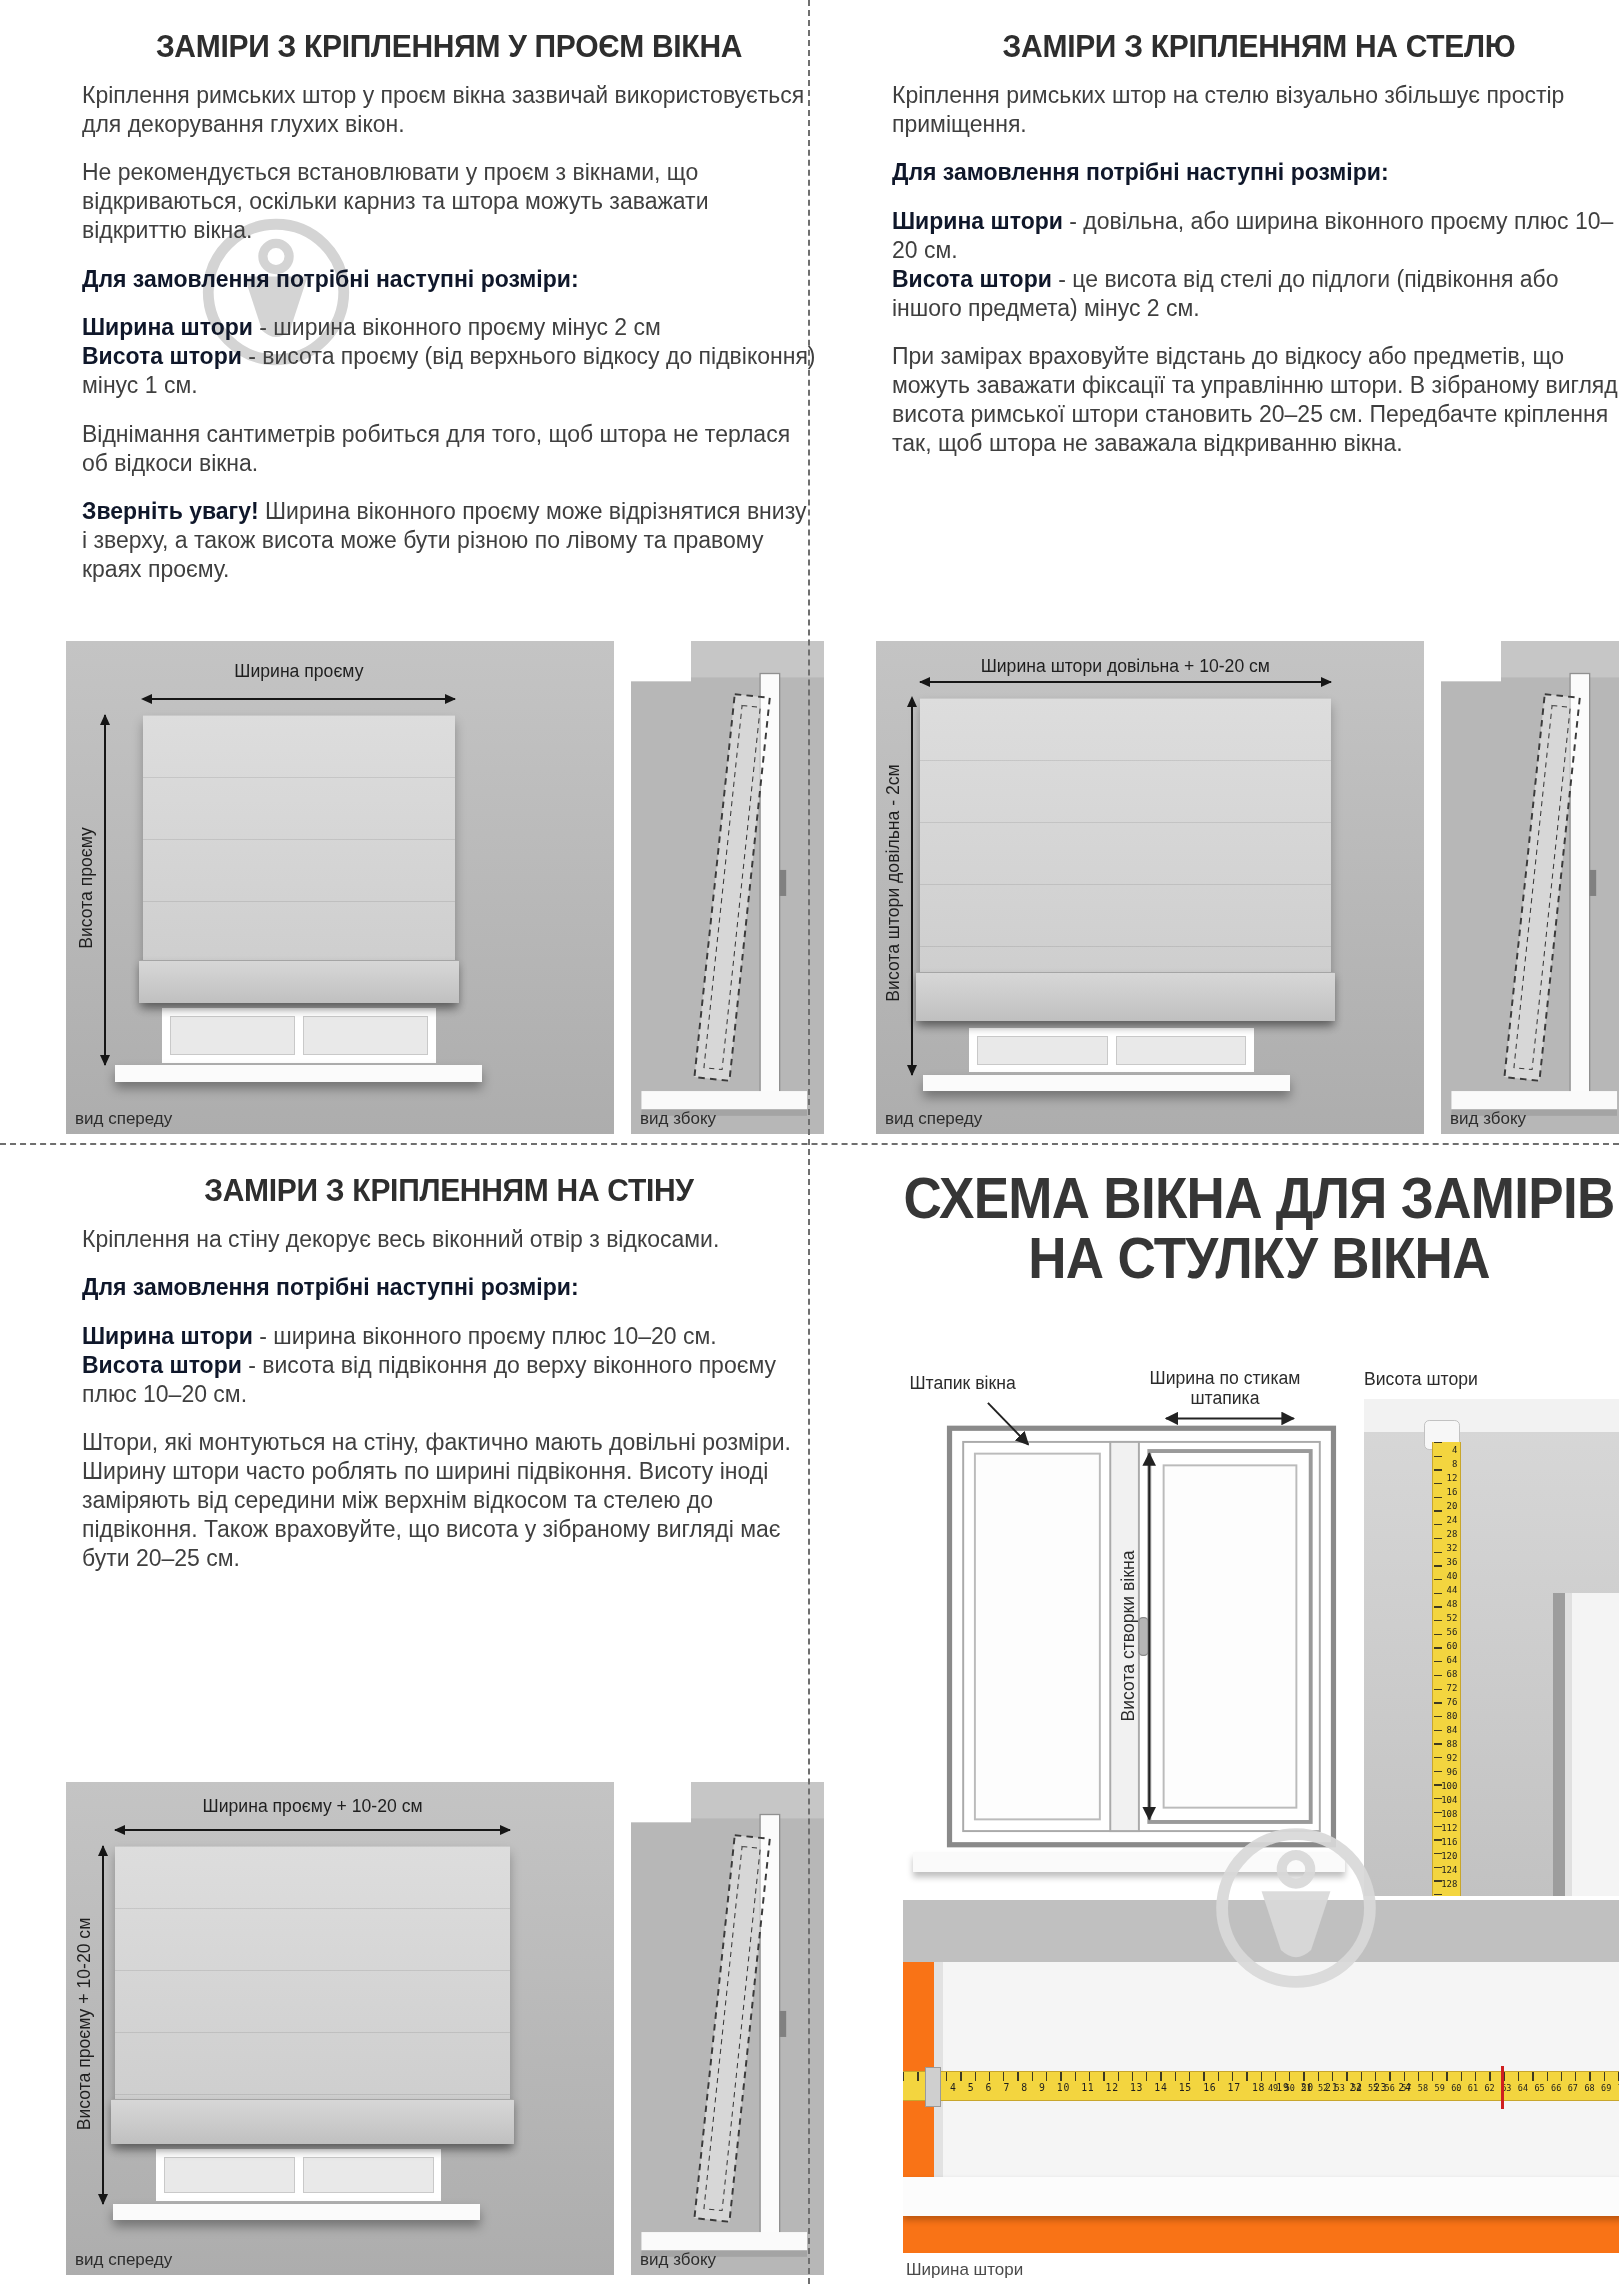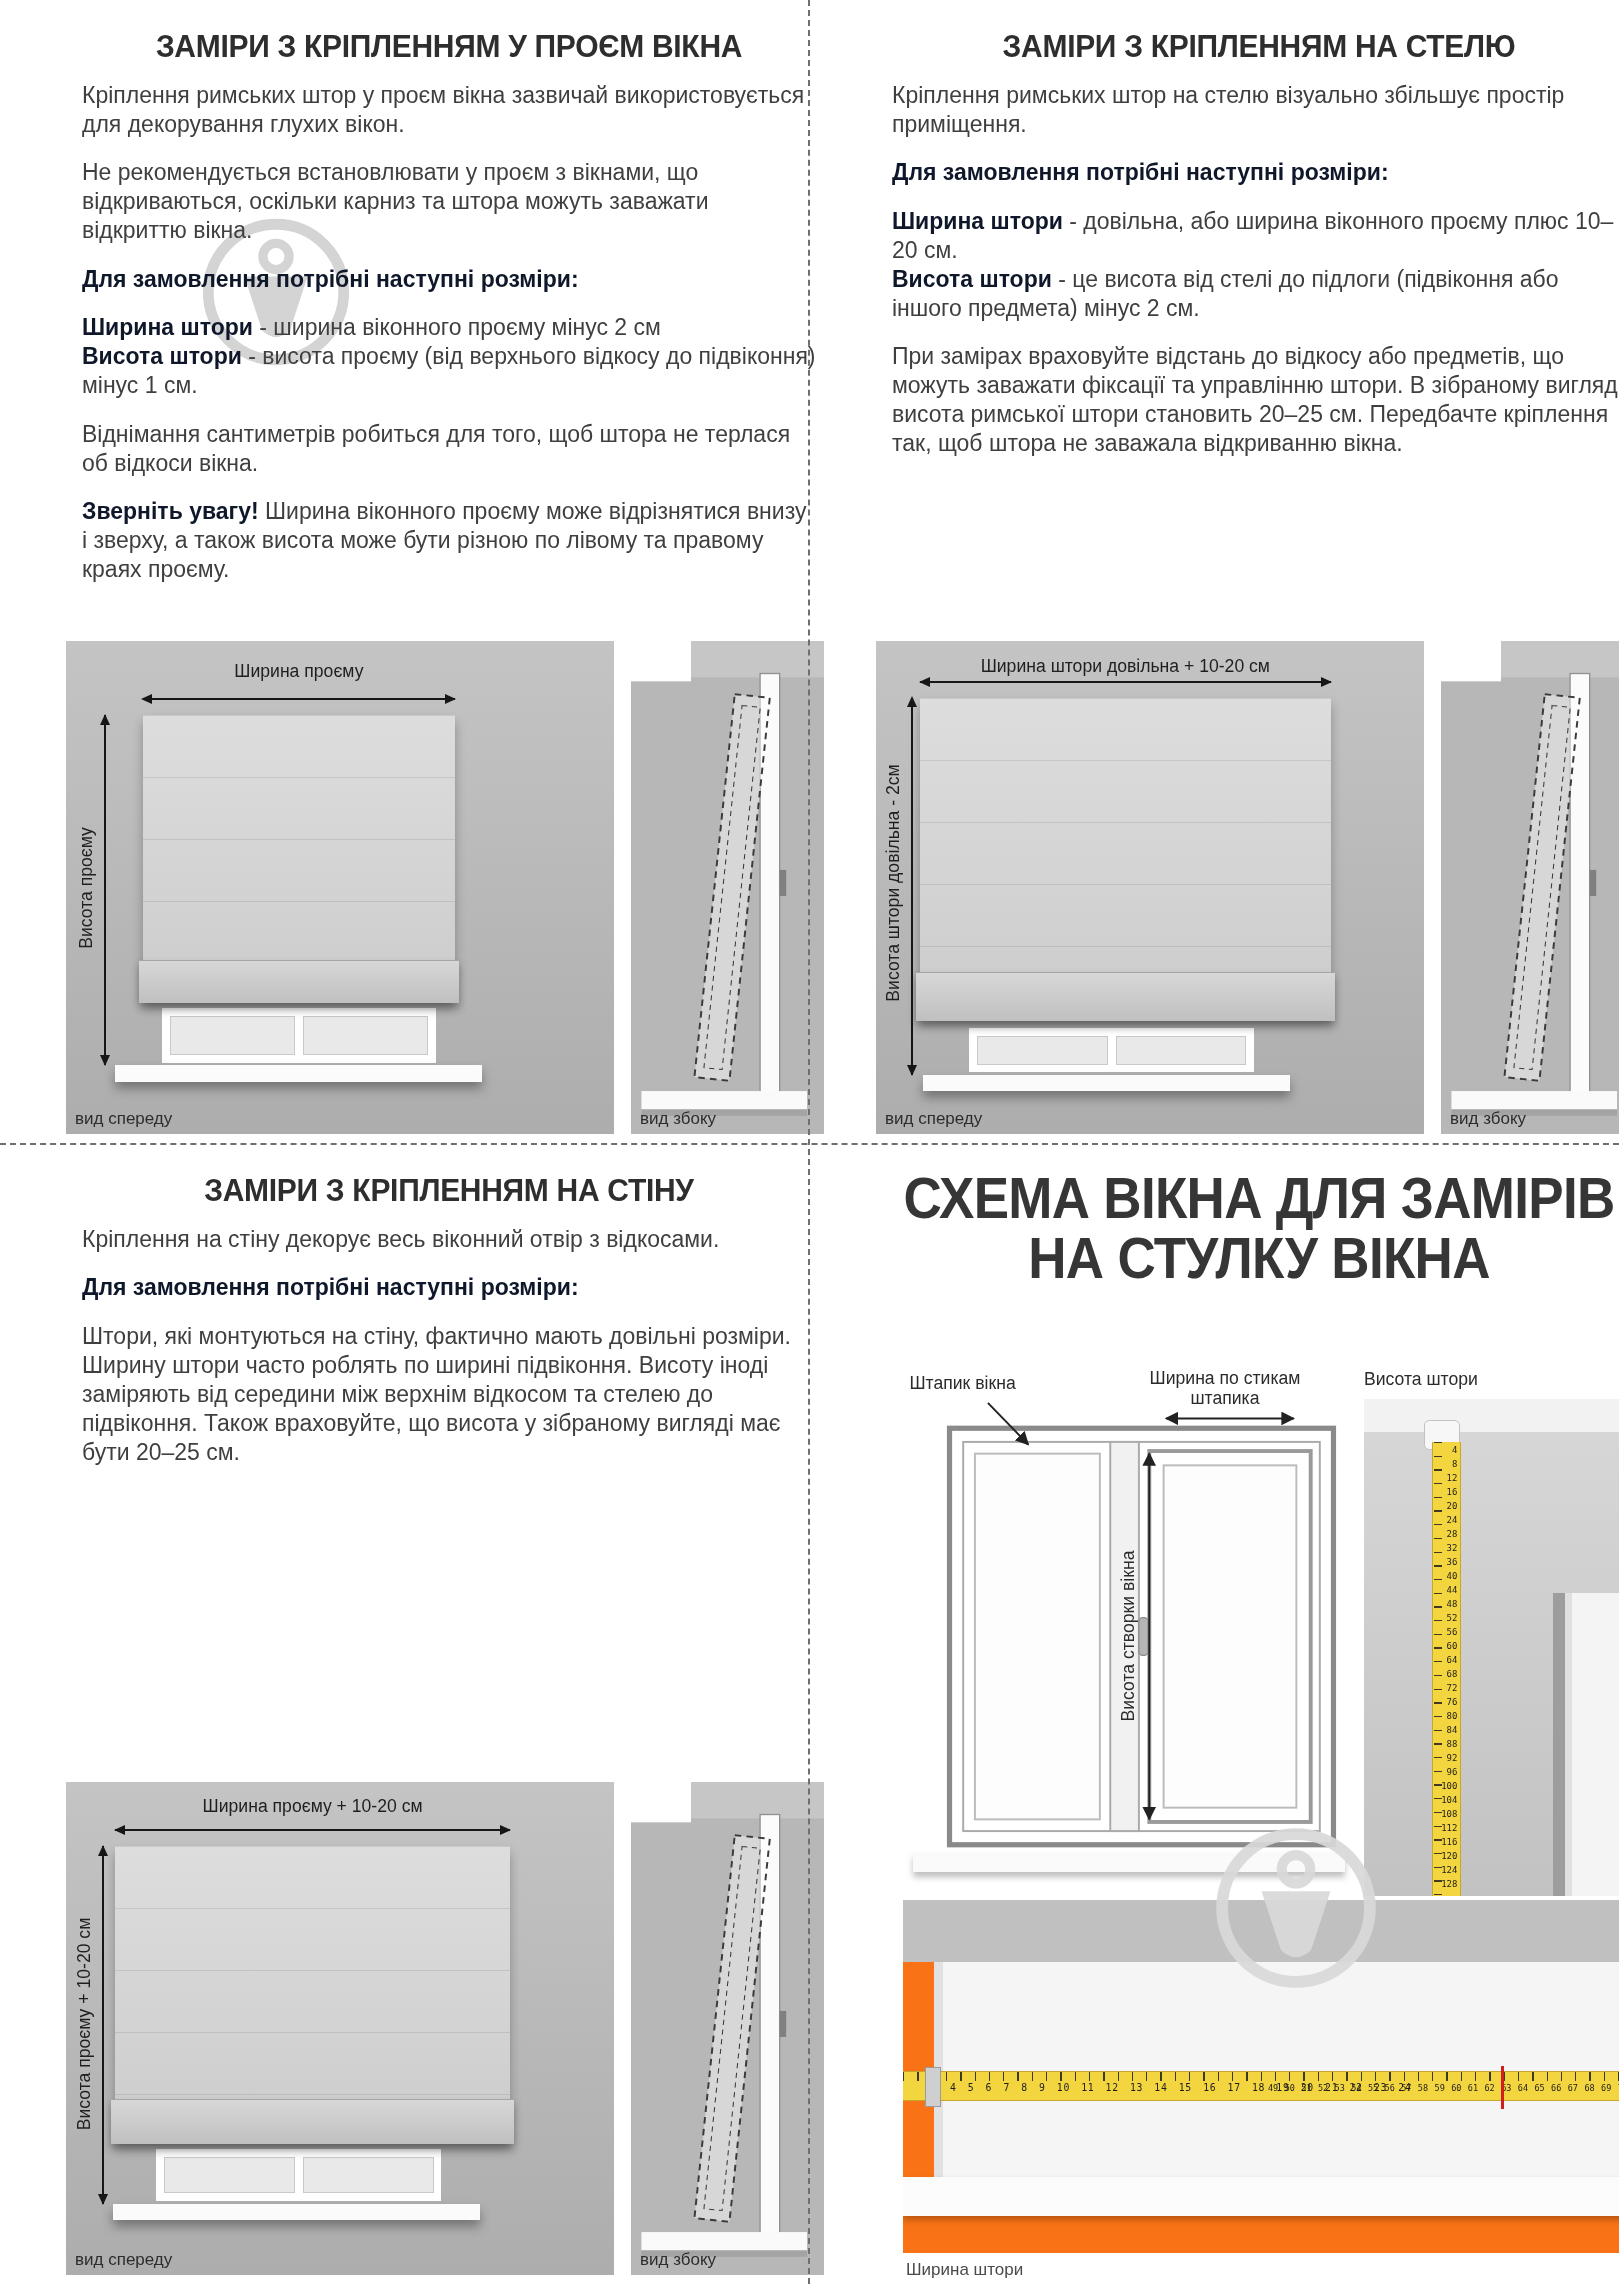--- a/index.html
+++ b/index.html
@@ -236,20 +236,24 @@
         <div class="view-label">вид збоку</div>
       </div>
     </div>
   </section>
 
   <section class="quad" id="q3">
     <div class="text">
       <h2 class="sec-title">ЗАМІРИ З КРІПЛЕННЯМ НА СТІНУ</h2>
       <p class="para">Кріплення на стіну декорує весь віконний отвір з відкосами.</p>
       <p class="para"><b>Для замовлення потрібні наступні розміри:</b></p>
+      <p class="para">
+        <span class="spec-line"><b>Ширина штори</b><span> - ширина віконного проєму плюс 10–20 см.</span></span>
+        <span class="spec-line"><b>Висота штори</b><span> - висота від підвіконня до верху віконного проєму плюс 10–20 см.</span></span>
+      </p>
       <p class="para">Штори, які монтуються на стіну, фактично мають довільні розміри. Ширину штори часто роблять по ширині підвіконня. Висоту іноді заміряють від середини між верхнім відкосом та стелею до підвіконня. Також враховуйте, що висота у зібраному вигляді має бути 20–25 см.</p>
     </div>
     <div class="diagram-row">
       <div class="front-panel q3f">
         <div class="dim-top">Ширина проєму + 10-20 см</div>
         <div class="arrow-h"></div>
         <div class="blind"></div>
         <div class="window">
             <div class="pane"></div>
             <div class="pane"></div>

